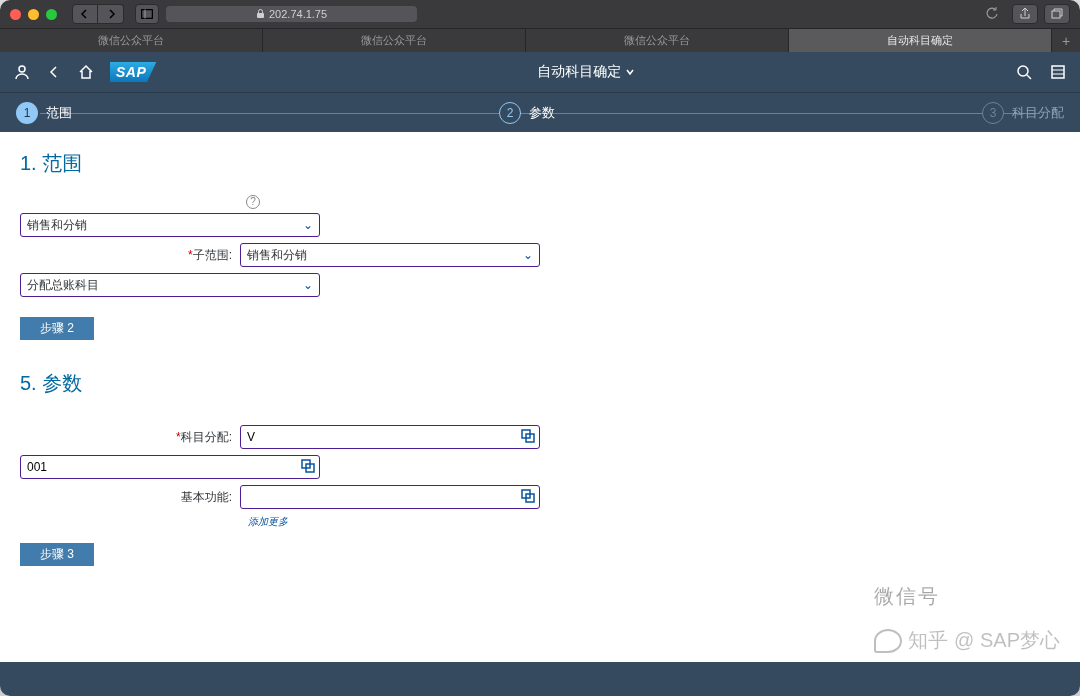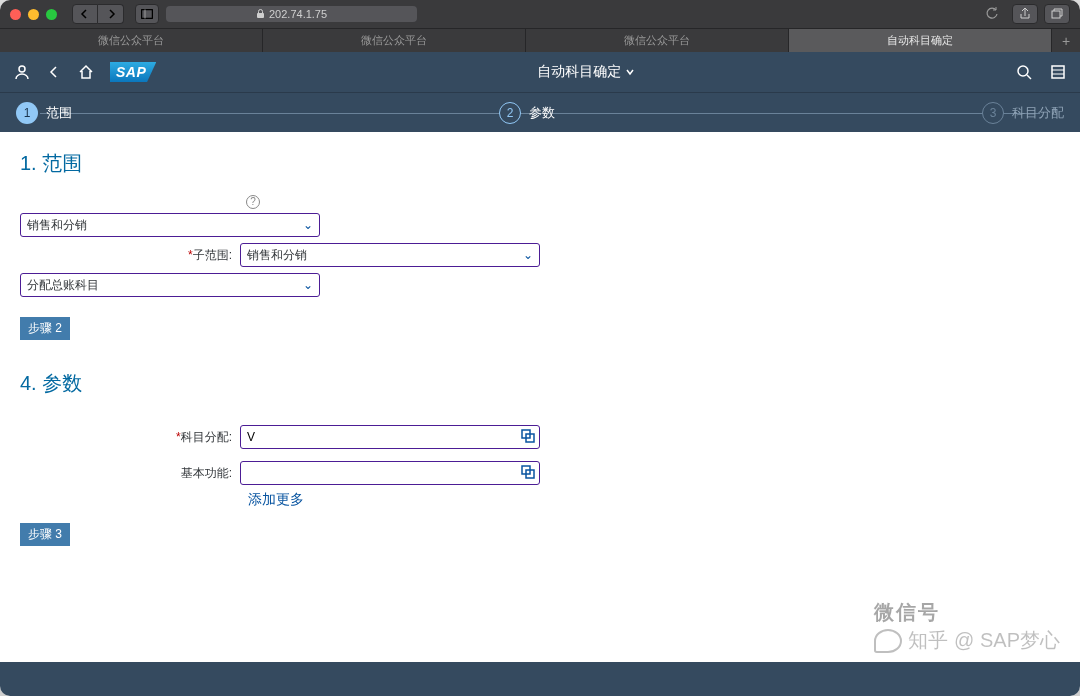--- a/index.html
+++ b/index.html
@@ -47,29 +47,29 @@
   .help-row { margin-left: 226px; margin-bottom: 4px; }
   .help-ico { display:inline-flex; width:14px; height:14px; border:1px solid #888; border-radius:50%; color:#888; font-size:10px; align-items:center; justify-content:center;}
   .form-row { display: flex; align-items: center; margin-bottom: 6px; }
   .form-label { width: 220px; text-align: right; padding-right: 8px; font-size: 12px; color: #32363a; }
   .form-label .req { color: #b00; }
   .select, .input { width: 300px; height: 24px; border: 1px solid #4c1d95; border-radius: 3px; font-size: 12px; padding: 0 6px; display: flex; align-items: center; justify-content: space-between; background: #fff; color: #32363a; }
   .select .chev { color: #0854a0; }
   .input { position: relative; }
   .input input { border: none; outline: none; width: 100%; font-size: 12px; background: transparent; }
   .input .vh-ico { position: absolute; right: 4px; top: 3px; color: #0854a0; }
-  .step-tag { display: inline-block; background: #427cac; color: #fff; font-size: 12px; padding: 3px 8px; margin-top: 14px; cursor: pointer; }
+  .step-tag { display: inline-block; background: #427cac; color: #fff; font-size: 12px; padding: 3px 20px; margin-top: 14px; cursor: pointer; }
   .section2 { margin-top: 30px; }
-  .add-more { margin-left: 228px; margin-top: 6px; font-size: 14px; color: #0854a0; cursor: pointer; }
+  .add-more { margin-left: 228px; margin-top: 6px; font-size: 10px; color: #0854a0; cursor: pointer; font-style: italic; }
   
   .footer { height: 34px; background: #354a5f; display: flex; align-items: center; justify-content: space-between; padding: 0 16px; color: #d0d8e0; font-size: 12px; }
   
   .watermark { position: absolute; right: 20px; bottom: 8px; font-size: 20px; color: rgba(0,0,0,0.25); font-weight: 500; display:flex; align-items:center; gap:6px;}
   .wm-bubble { width:28px; height:24px; border:2px solid rgba(0,0,0,0.25); border-radius:50% 50% 50% 10%; position:relative;}
-  .wm-title { position:absolute; right: 140px; bottom: 36px; font-size:20px; color: rgba(0,0,0,0.35); font-weight:700; letter-spacing:2px;}
+  .wm-title { position:absolute; right: 140px; bottom: 52px; font-size:20px; color: rgba(0,0,0,0.35); font-weight:400; letter-spacing:2px;}
   .svgico { stroke: currentColor; fill: none; stroke-width: 1.5; }
 </style>
 </head>
 <body>
 
 <div class="window">
 
   <div class="titlebar">
     <div class="tl-dot tl-close"></div>
     <div class="tl-dot tl-min"></div>
@@ -225,35 +225,42 @@
       <div class="select">
         <span>分配总账科目</span>
         <span class="chev">⌄</span>
       </div>
     </div>
 
     <div class="step-tag">步骤 2</div>
 
     
     <div class="section2">
-      <div class="section-title">4. 参数</div>
+      <div class="section-title">5. 参数</div>
 
       <div style="height:14px"></div>
 
       <div class="form-row">
         <div class="form-label"><span class="req">*</span><span>科目分配:</span></div>
         <div class="input">
           <input value="V" style="">
           <span class="vh-ico"><svg width="14" height="14" viewBox="0 0 14 14">
                 <rect x="1" y="1" width="8" height="8" class="svgico" stroke="#0854a0"></rect>
                 <rect x="5" y="5" width="8" height="8" class="svgico" stroke="#0854a0" fill="#fff"></rect>
               </svg></span>
         </div>
       </div>
       <div class="form-row">
+        <div class="input">
+          <input value="001" style="">
+          <span class="vh-ico"><svg width="14" height="14" viewBox="0 0 14 14">
+                <rect x="1" y="1" width="8" height="8" class="svgico" stroke="#0854a0"></rect>
+                <rect x="5" y="5" width="8" height="8" class="svgico" stroke="#0854a0" fill="#fff"></rect>
+              </svg></span>
+        </div>
       </div>
       <div class="form-row">
         <div class="form-label"><span>基本功能:</span></div>
         <div class="input">
           <input value="" style="">
           <span class="vh-ico"><svg width="14" height="14" viewBox="0 0 14 14">
                 <rect x="1" y="1" width="8" height="8" class="svgico" stroke="#0854a0"></rect>
                 <rect x="5" y="5" width="8" height="8" class="svgico" stroke="#0854a0" fill="#fff"></rect>
               </svg></span>
         </div>

